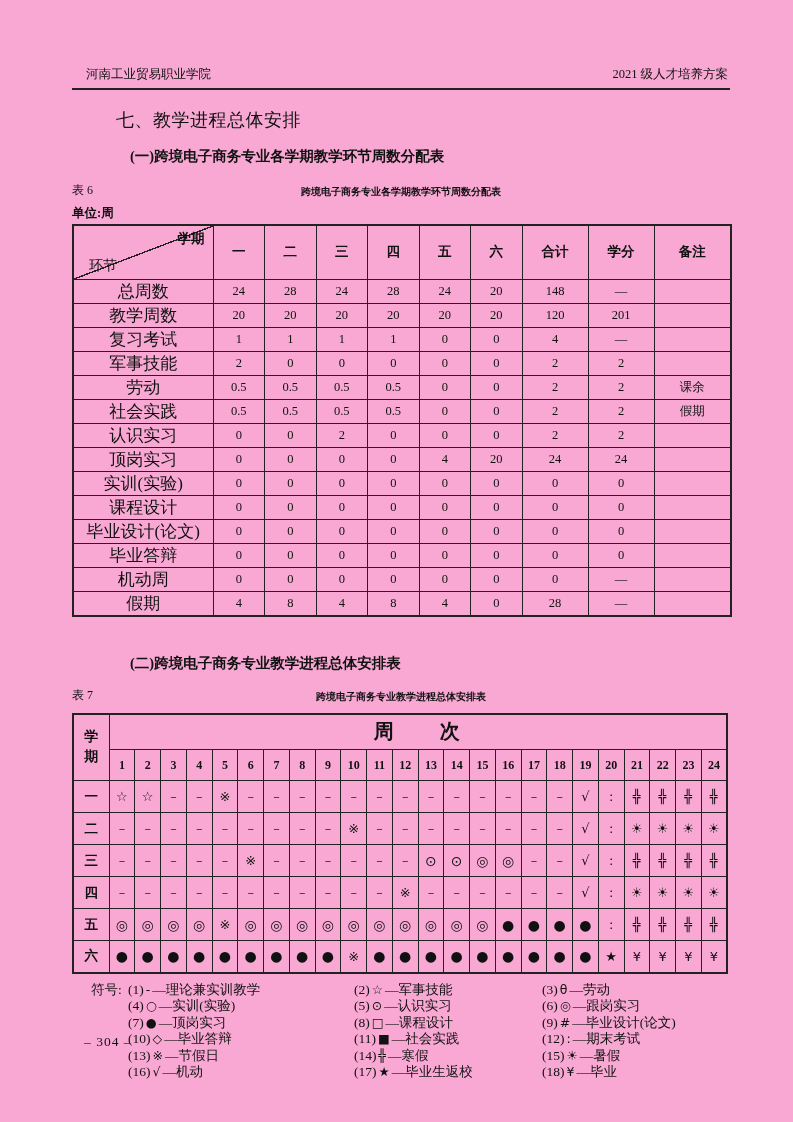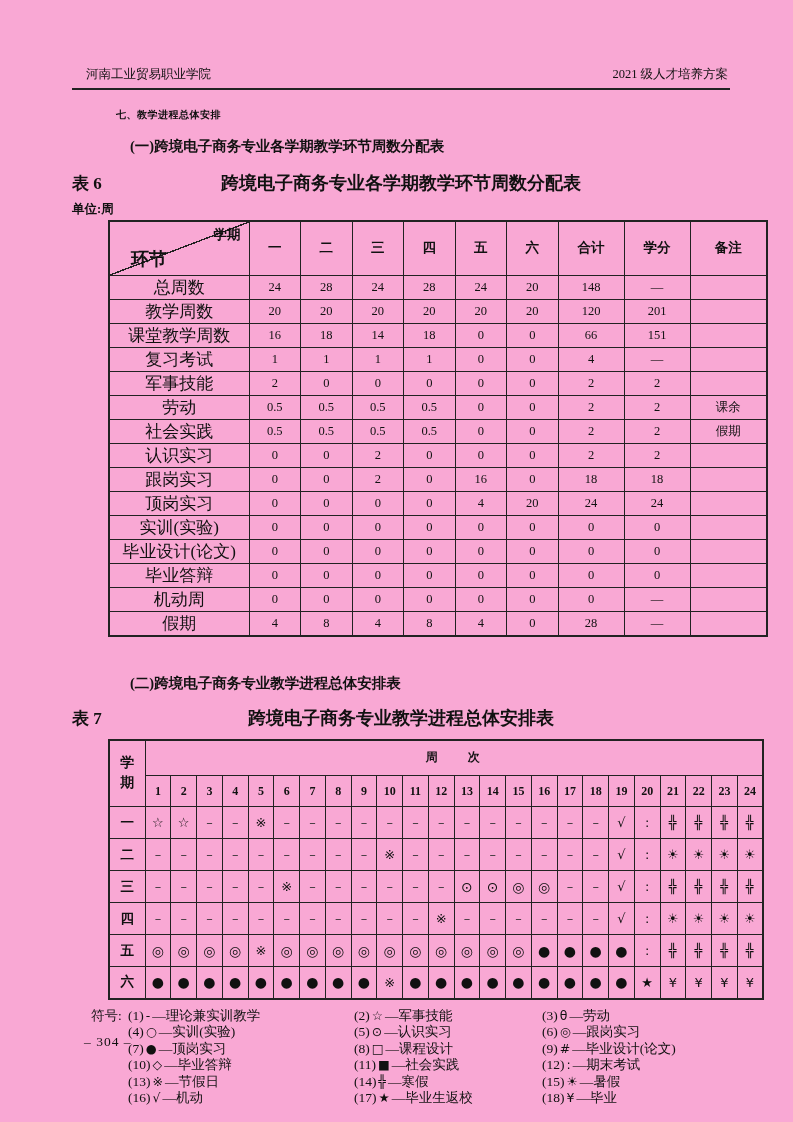--- a/index.html
+++ b/index.html
@@ -8,49 +8,49 @@
   .page {
     position:relative; width:793px; height:1122px; margin:0 auto; background:#f9a8d4;
     padding:66px 63px 0 72px; overflow:hidden;
   }
   
   .doc-header {
     display:flex; justify-content:space-between; align-items:flex-end;
     font-size:12.5px; padding:0 2px 5px 14px; border-bottom:2px solid #222;
   }
   
-  .section-heading { margin:18px 0 0 44px; font-size:10px; font-weight:bold; letter-spacing:.5px; }
+  .section-heading { margin:18px 0 0 44px; font-size:18px; font-weight:normal; letter-spacing:.5px; }
   .sub-heading   { margin:15px 0 0 58px; font-size:14.5px; font-weight:bold; }
   .caption-row   { position:relative; margin-top:15px; text-align:center; }
-  .caption-row .tbl-label { position:absolute; left:0; bottom:0; font-size:17px; font-weight:bold; }
-  .caption-row .tbl-title { font-size:18px; font-weight:bold; }
+  .caption-row .tbl-label { position:absolute; left:0; bottom:0; font-size:12px; font-weight:normal; }
+  .caption-row .tbl-title { font-size:10px; font-weight:bold; }
   .unit-row { font-size:12.5px; font-weight:bold; margin:6px 0 2px; }
   
-  table { border-collapse:collapse; table-layout:fixed;margin-left:36px; }
+  table { border-collapse:collapse; table-layout:fixed; }
   th,td { border:1px solid #222; text-align:center; vertical-align:middle; padding:0; overflow:hidden; }
   table { border:2px solid #222; }
   
   .t6 { width:658px; font-size:13px; }
   .t6 thead th { height:54px; font-size:13.5px; font-weight:bold; }
   .t6 tbody td { height:20.5px; font-size:12.5px; }
   .t6 td.rowlab { font-size:17px; }
   .t6 .diag {
     position:relative; width:140px;
     background:linear-gradient(to bottom right, transparent calc(50% - .7px), #222 calc(50% - .7px), #222 calc(50% + .7px), transparent calc(50% + .7px));
   }
   .t6 .diag .c-top { position:absolute; top:4px; right:8px; font-size:13.5px; font-weight:bold; }
-  .t6 .diag .c-bot { position:absolute; bottom:4px; left:21px; font-size:18px; font-weight:bold; }
+  .t6 .diag .c-bot { position:absolute; bottom:4px; left:15px; font-size:14px; font-weight:normal; }
   .t6 col.sem { width:51.5px; }
   .t6 col.sum { width:66px; } .t6 col.cred { width:66px; } .t6 col.note { width:77px; }
   
   .t7 { width:656px; margin-top:9px; }
   .t7 th { font-weight:bold; }
   .t7 .corner { width:36px; font-size:14px; }
   .t7 .corner span { display:inline-block; width:1.05em; line-height:1.45; word-break:break-all; }
-  .t7 .weekspan { height:36px; font-size:12px; letter-spacing:2px; }
+  .t7 .weekspan { height:36px; font-size:20px; letter-spacing:2px; }
   .t7 .wk { height:31px; font-size:12px; }
   .t7 td.sem-lab { height:32px; font-size:13.5px; font-weight:bold; }
   .t7 td.cell { height:32px; font-size:13px; font-family:"DejaVu Sans","Liberation Sans",sans-serif; }
   .t7 td.cell.s-dot  { font-size:14px; }
   .t7 td.cell.s-dash { color:#333; }
   
   .legend { position:relative; margin-top:8px; padding-left:56px; font-size:13.5px; line-height:16.6px; }
   .legend-prefix { position:absolute; left:19px; top:0; }
   .legend-grid { display:grid; grid-template-columns:226px 188px 1fr; }
   .legend-item .l-sym { font-family:"DejaVu Sans","Liberation Sans",sans-serif; font-size:12.5px; padding:0 2px; }
@@ -127,32 +127,20 @@
           <td>20</td>
           <td>20</td>
           <td>20</td>
           <td>20</td>
           <td>20</td>
           <td>120</td>
           <td>201</td>
           <td></td>
         </tr>
         <tr>
-          <td class="rowlab">课堂教学周数</td>
-          <td>16</td>
-          <td>18</td>
-          <td>14</td>
-          <td>18</td>
-          <td>0</td>
-          <td>0</td>
-          <td>66</td>
-          <td>151</td>
-          <td></td>
-        </tr>
-        <tr>
           <td class="rowlab">复习考试</td>
           <td>1</td>
           <td>1</td>
           <td>1</td>
           <td>1</td>
           <td>0</td>
           <td>0</td>
           <td>4</td>
           <td>—</td>
           <td></td>
@@ -199,45 +187,45 @@
           <td>0</td>
           <td>2</td>
           <td>0</td>
           <td>0</td>
           <td>0</td>
           <td>2</td>
           <td>2</td>
           <td></td>
         </tr>
         <tr>
-          <td class="rowlab">跟岗实习</td>
-          <td>0</td>
-          <td>0</td>
-          <td>2</td>
-          <td>0</td>
-          <td>16</td>
-          <td>0</td>
-          <td>18</td>
-          <td>18</td>
-          <td></td>
-        </tr>
-        <tr>
           <td class="rowlab">顶岗实习</td>
           <td>0</td>
           <td>0</td>
           <td>0</td>
           <td>0</td>
           <td>4</td>
           <td>20</td>
           <td>24</td>
           <td>24</td>
           <td></td>
         </tr>
         <tr>
           <td class="rowlab">实训(实验)</td>
+          <td>0</td>
+          <td>0</td>
+          <td>0</td>
+          <td>0</td>
+          <td>0</td>
+          <td>0</td>
+          <td>0</td>
+          <td>0</td>
+          <td></td>
+        </tr>
+        <tr>
+          <td class="rowlab">课程设计</td>
           <td>0</td>
           <td>0</td>
           <td>0</td>
           <td>0</td>
           <td>0</td>
           <td>0</td>
           <td>0</td>
           <td>0</td>
           <td></td>
         </tr>

